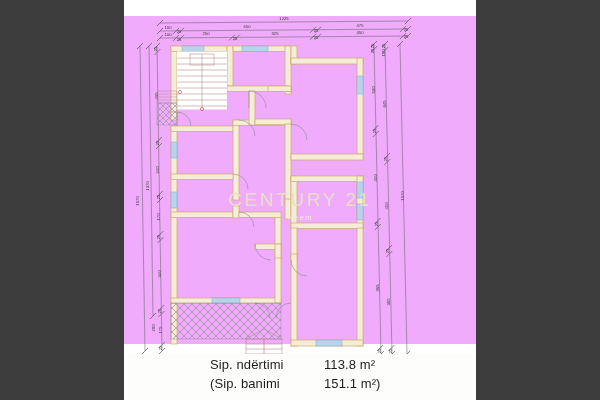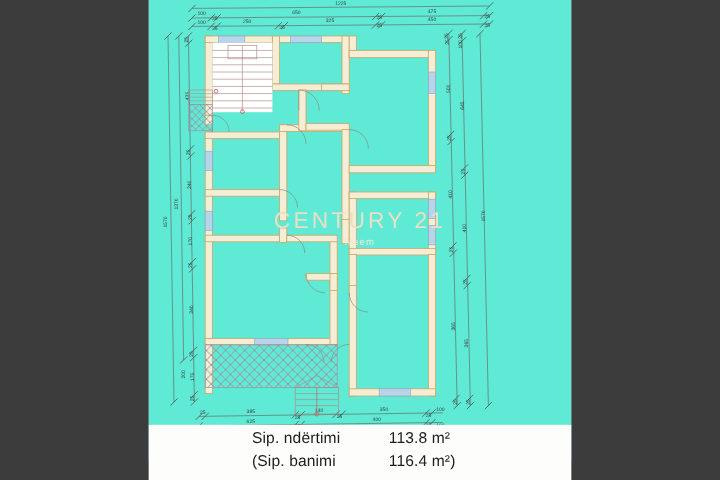--- a/index.html
+++ b/index.html
@@ -9,21 +9,21 @@
     font-family:"Liberation Sans", sans-serif;
     position:relative;
   }
   #page{position:absolute;inset:0;background:#ffffff;}
 
   
   .bar{position:absolute;top:0;bottom:0;background:#3c3c3c;}
   .bar.left{left:0;width:124px;}
   .bar.right{right:0;width:124px;}
 
-  .sheet{position:absolute;left:124px;top:0;width:352px;height:384px;background:#5eead4;}
+  .sheet{position:absolute;left:124px;top:16px;width:352px;height:328px;background:#f0abfc;}
 
   .plan{position:absolute;left:0;top:0;width:352px;height:400px;}
 
   
   .caption{
     position:absolute;left:124px;right:124px;bottom:0;height:46px;
     background:#fdfdfb;
   }
   .cap-row{
     position:absolute;left:0;width:100%;
@@ -357,17 +357,17 @@
 
   </div>
 
   <div class="caption">
     <div class="cap-row r1">
       <span class="cap-label">Sip. ndërtimi</span>
       <span class="cap-value">113.8 m²</span>
     </div>
     <div class="cap-row r2">
       <span class="cap-label">(Sip. banimi</span>
-      <span class="cap-value">116.4 m²)</span>
+      <span class="cap-value">151.1 m²)</span>
     </div>
   </div>
 
 </div>
 
 </body></html>

